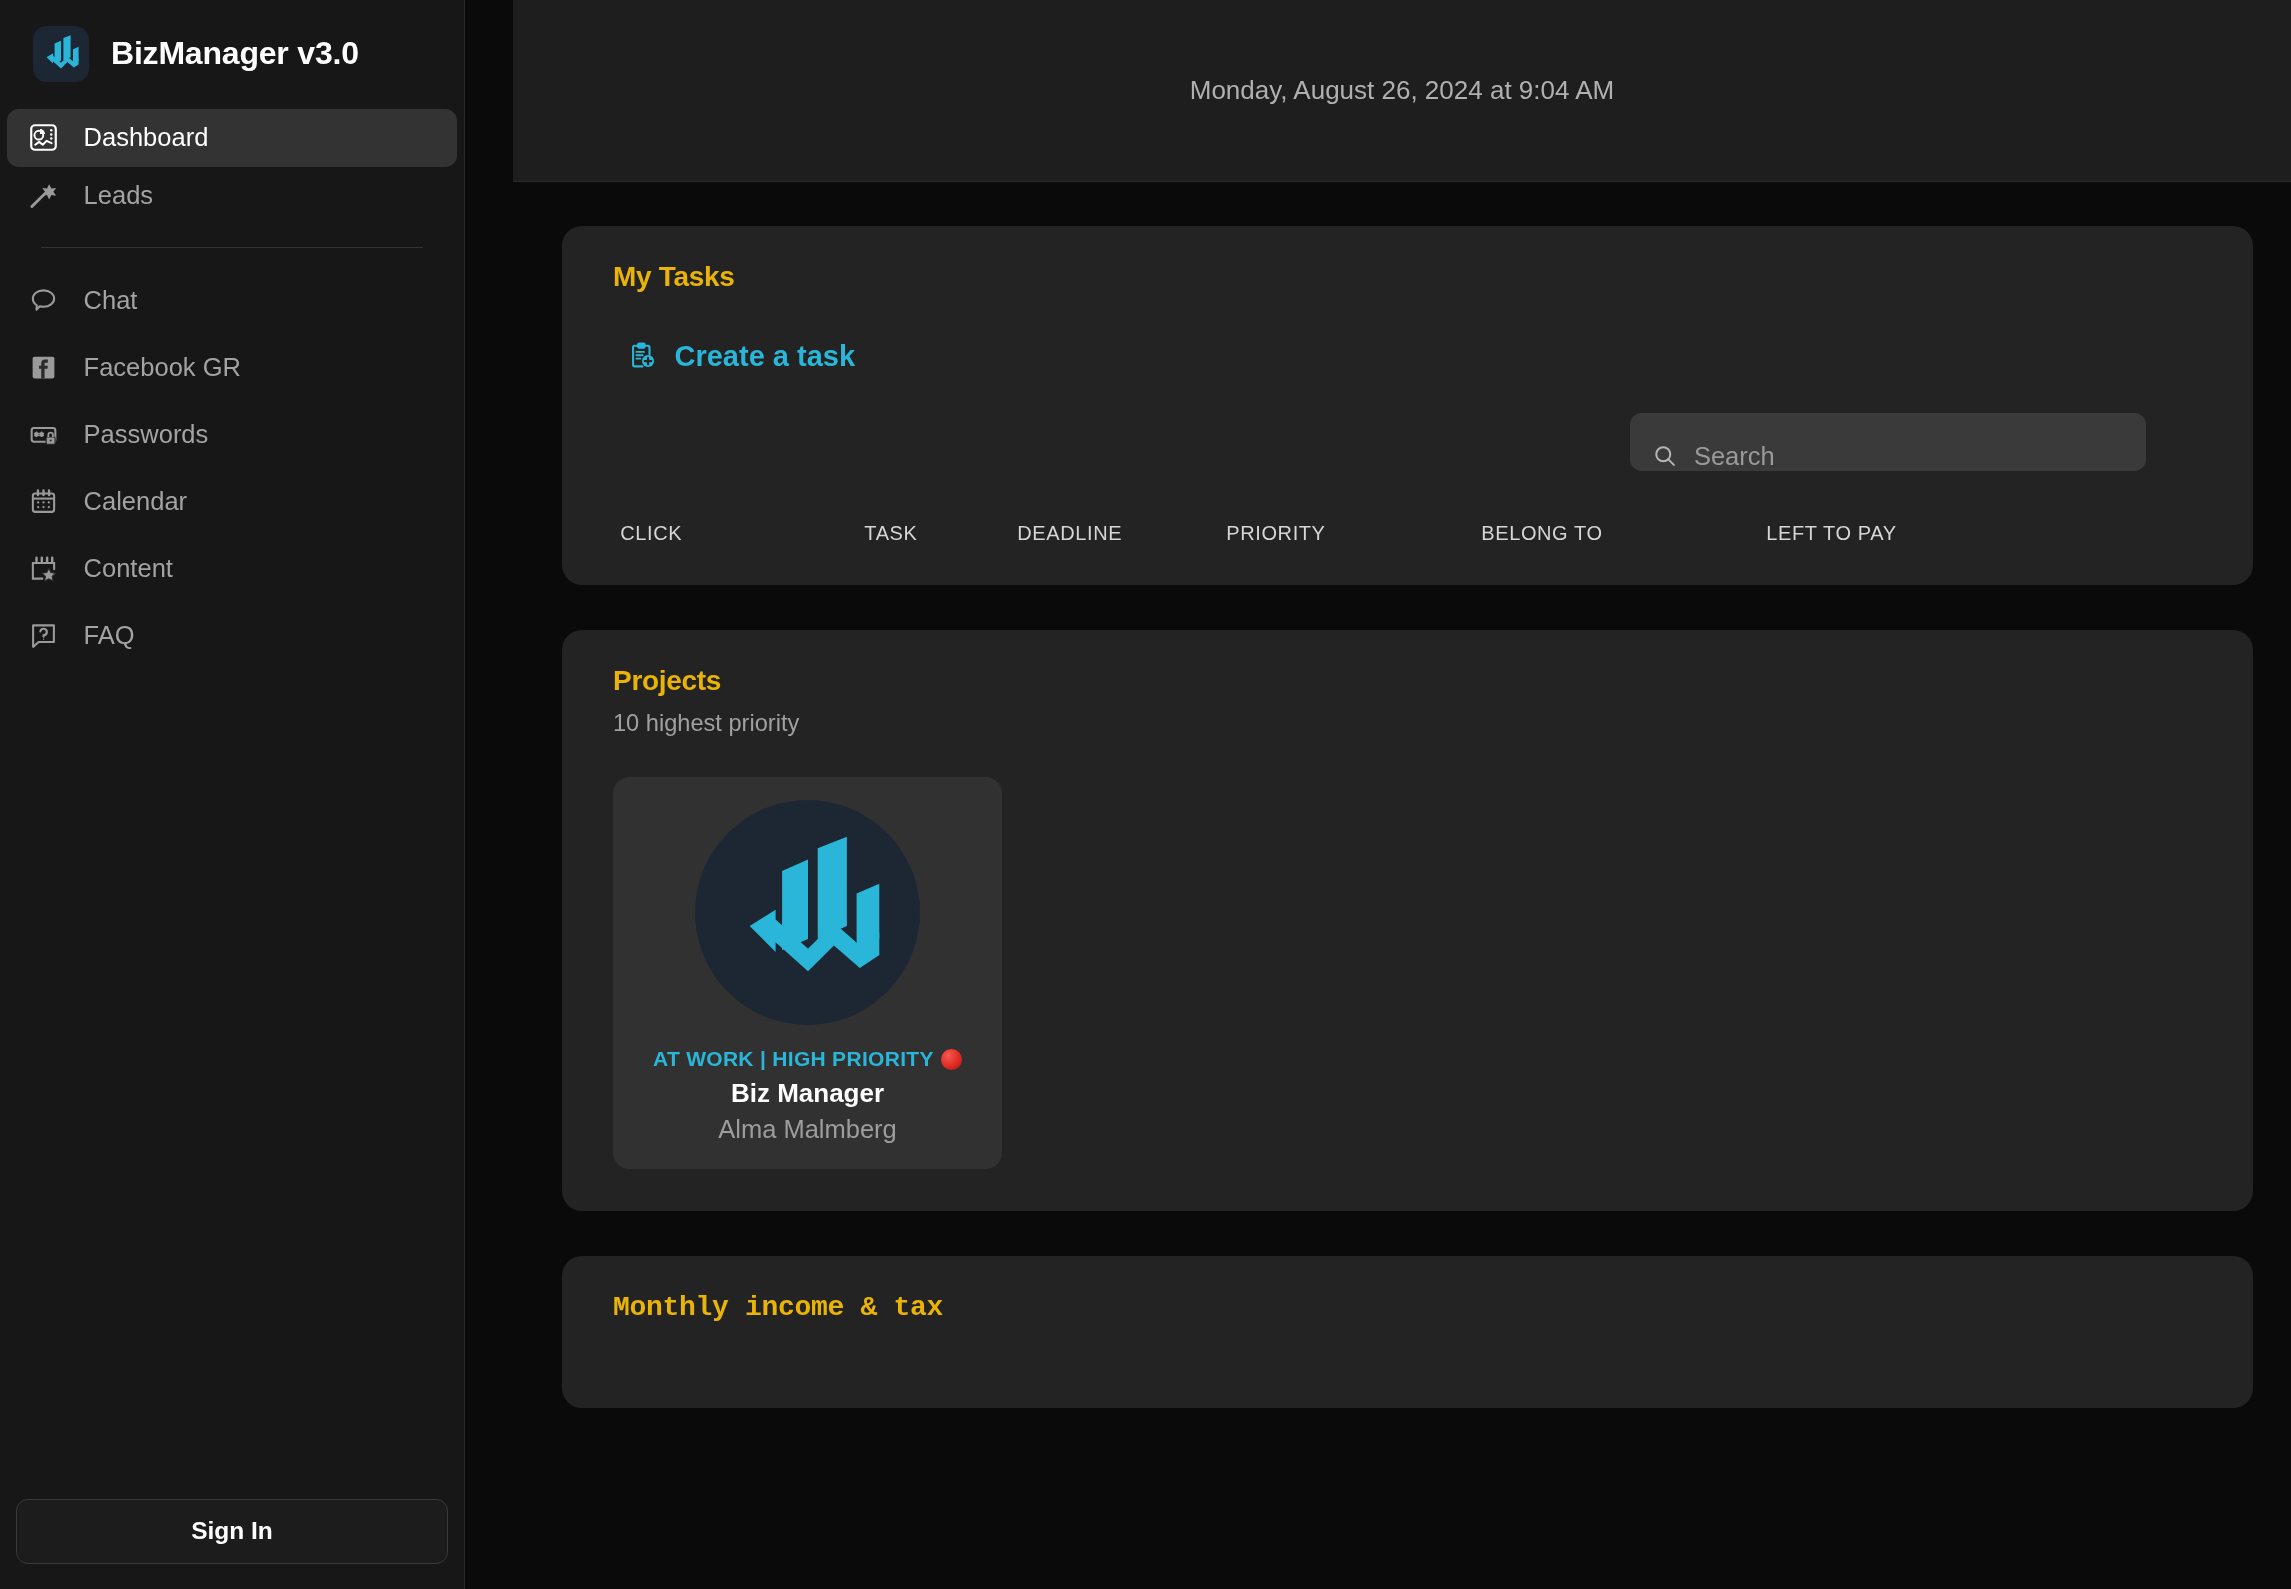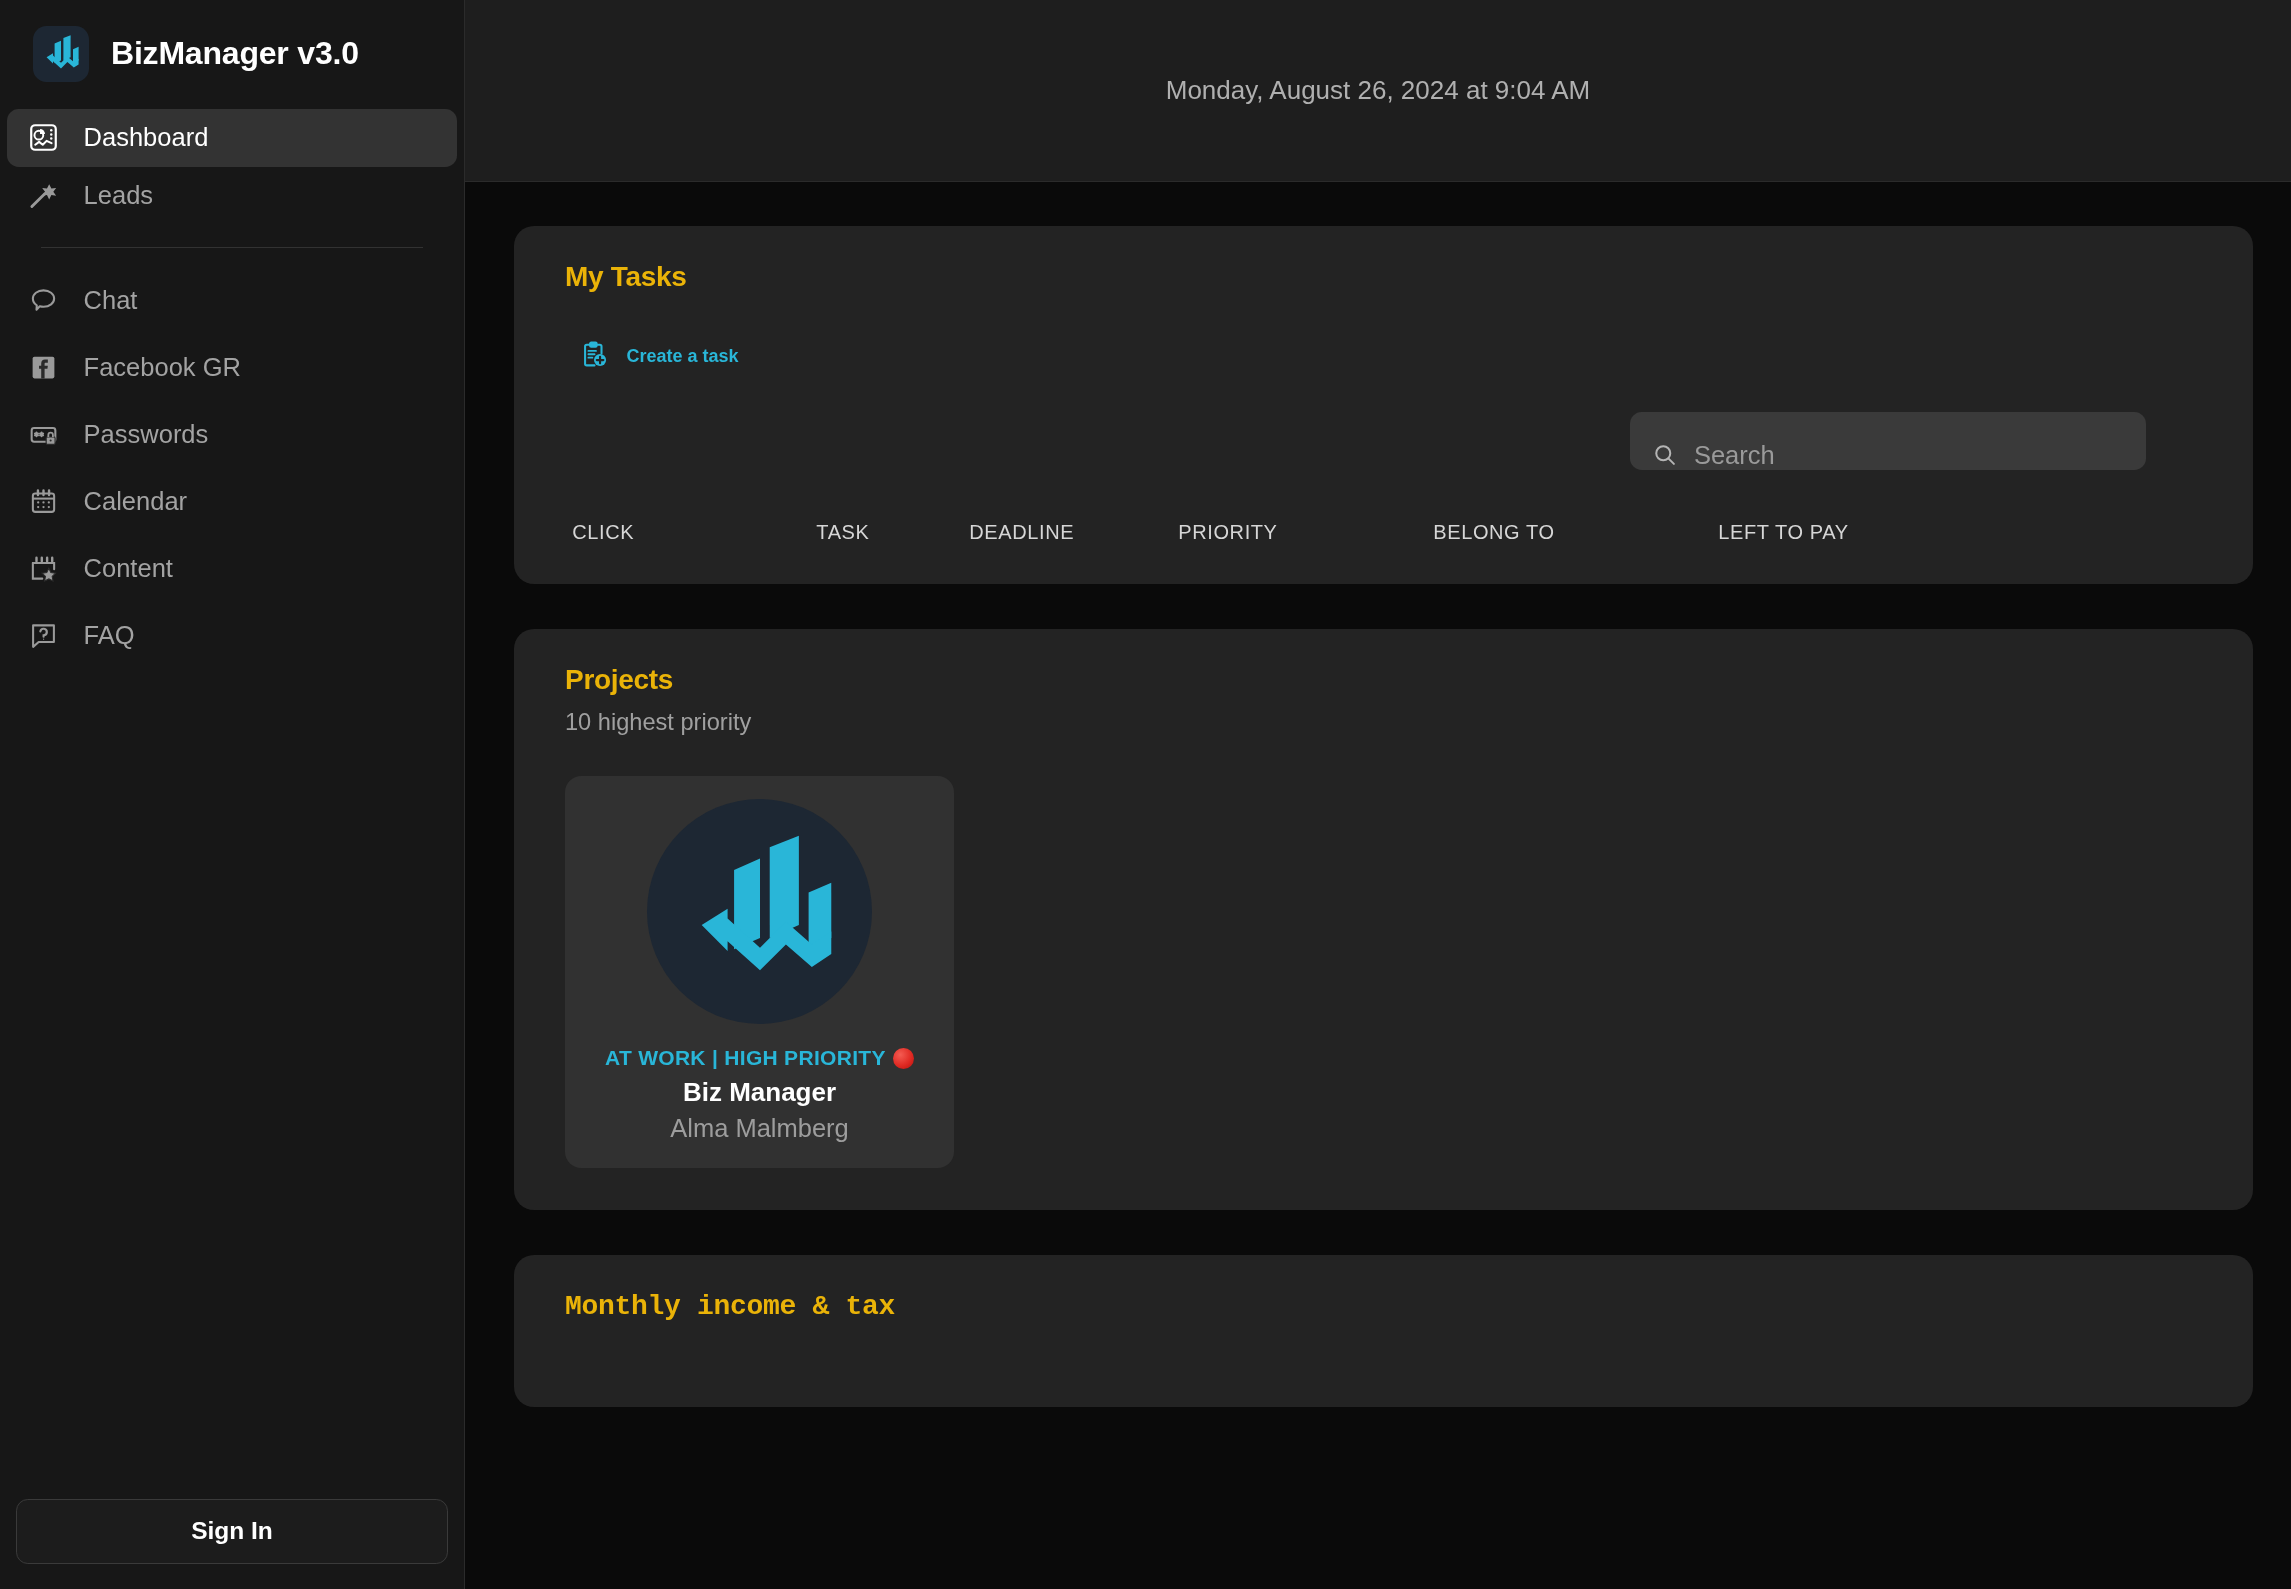--- a/index.html
+++ b/index.html
@@ -2,21 +2,21 @@
 <html style="font-size:14.5px"><head>
 <meta charset="utf-8">
 <style>
   * { box-sizing: border-box; margin: 0; padding: 0; }
   html, body {
     width: 2291px; height: 1589px;
     background: #0a0a0a;
     font-family: "Liberation Sans", sans-serif;
     overflow: hidden;
   }
-  .app { display: flex; width: 2291px; height: 1589px; }
+  .app { display: flex; width: 2291px; height: 1589px; gap: 48px; }
 
   
   .sidebar {
     width: 465px; height: 1589px;
     background: #171717;
     border-right: 0.9px solid #2b2b2b;
     display: flex; flex-direction: column;
     flex: 0 0 465px;
     position: relative;
   }
@@ -116,21 +116,21 @@
   }
   .create-task-row {
     margin-top: 47px;
     display: flex; align-items: center;
     gap: 18px;
     padding-left: 14.5px;
     cursor: pointer;
     width: fit-content;
   }
   .create-task-label {
-    font-size: 18px; font-weight: bold; color: #29b6d8;
+    font-size: 29px; font-weight: bold; color: #29b6d8;
   }
   .search-row {
     margin-top: 40px;
     display: flex; justify-content: flex-end;
     padding-right: 56px;
   }
   .search-box {
     width: 516px; height: 58px;
     background: #3a3a3a;
     border-radius: 11.8px;

